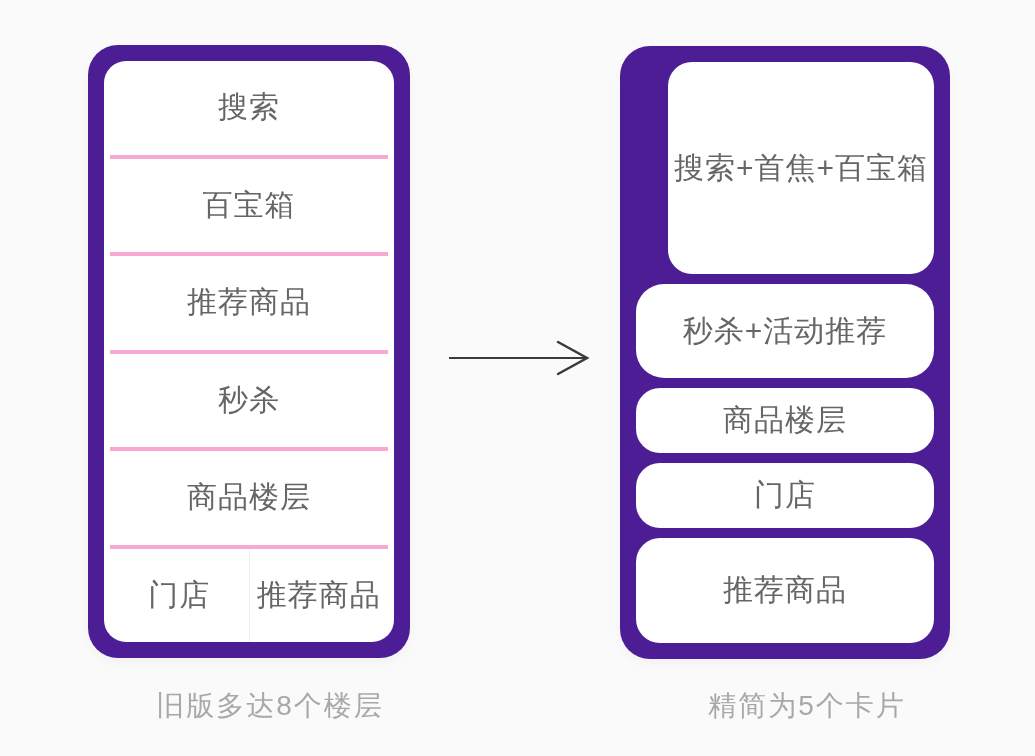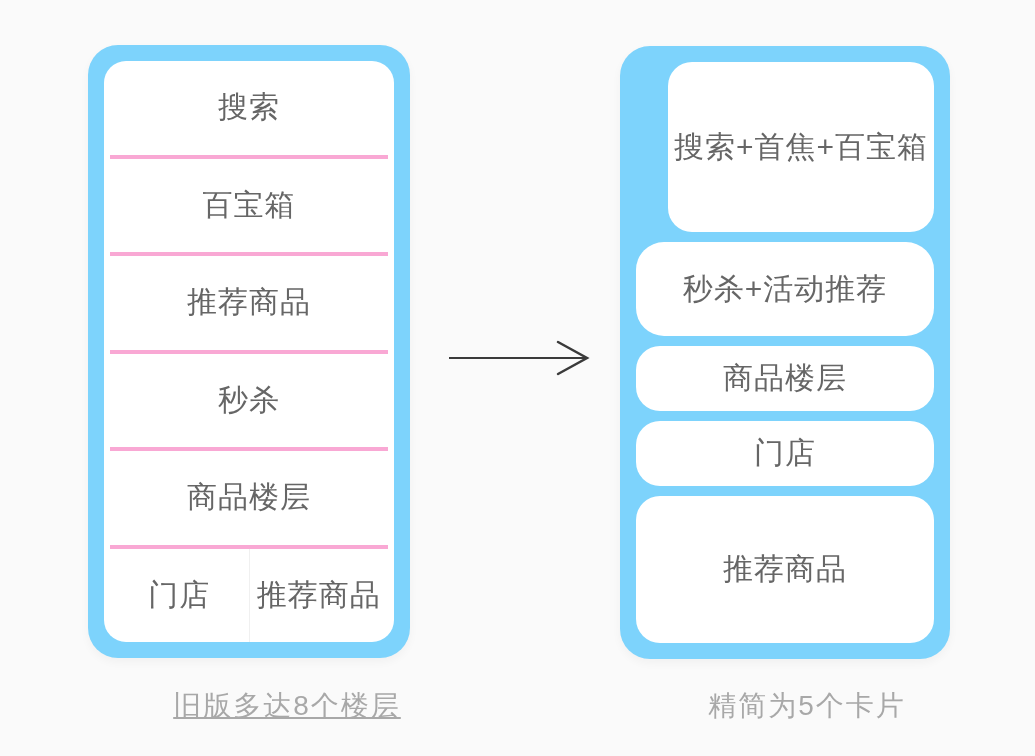--- a/index.html
+++ b/index.html
@@ -10,21 +10,21 @@
     width: 1035px;
     height: 756px;
     position: relative;
     background: #FAFAFA;
     font-family: "Liberation Sans", "DejaVu Sans", sans-serif;
     overflow: hidden;
   }
 
   .panel {
     position: absolute;
-    background: #7dd3fc;
+    background: #4c1d95;
     border-radius: 30px;
     box-sizing: border-box;
     padding: 16px;
     box-shadow: 0 4px 10px rgba(0,0,0,0.04);
   }
   .panel-left {
     left: 88px;
     top: 45px;
     width: 322px;
     height: 613px;
@@ -82,38 +82,37 @@
     border-radius: 24px;
     display: flex;
     align-items: center;
     justify-content: center;
     font-size: 30px;
     font-weight: 500;
     letter-spacing: 1px;
     color: #666666;
     flex-shrink: 0;
   }
-  .card-1 { height: 170px; margin-left: 32px; }
+  .card-1 { height: 212px; margin-left: 32px; }
   .card-2 { height: 94px; border-radius: 28px; }
   .card-3 { height: 65px; }
   .card-4 { height: 65px; }
   .card-5 { flex: 1 1 auto; }
 
   .caption {
     position: absolute;
     top: 687px;
     font-size: 28px;
     letter-spacing: 2px;
     color: #A8A8A8;
     text-align: center;
   }
   .caption-left {
-    left: 126px;
+    left: 109px;
     width: 322px;
-    text-decoration: underline;
   }
   .caption-right {
     left: 642px;
     width: 330px;
     text-align: center;
   }
 
   .arrow-wrap {
     position: absolute;
     left: 446px;

